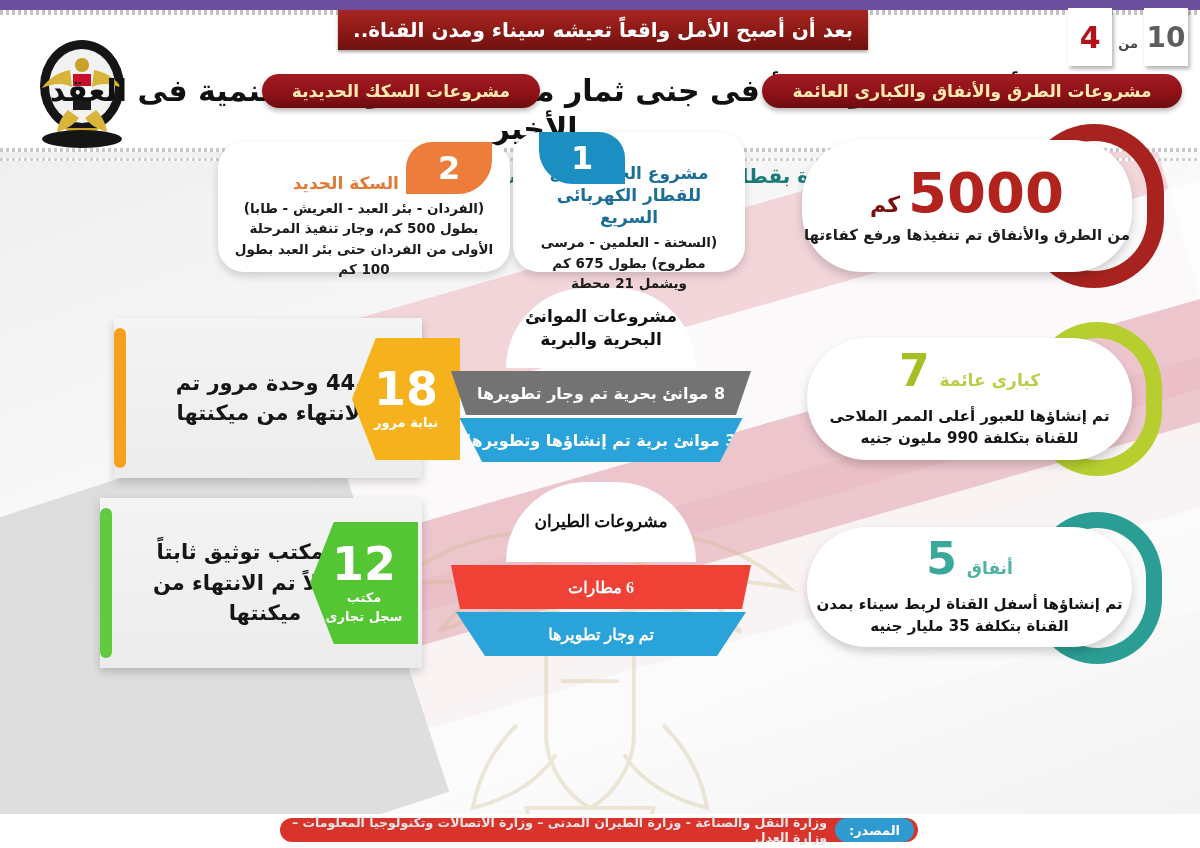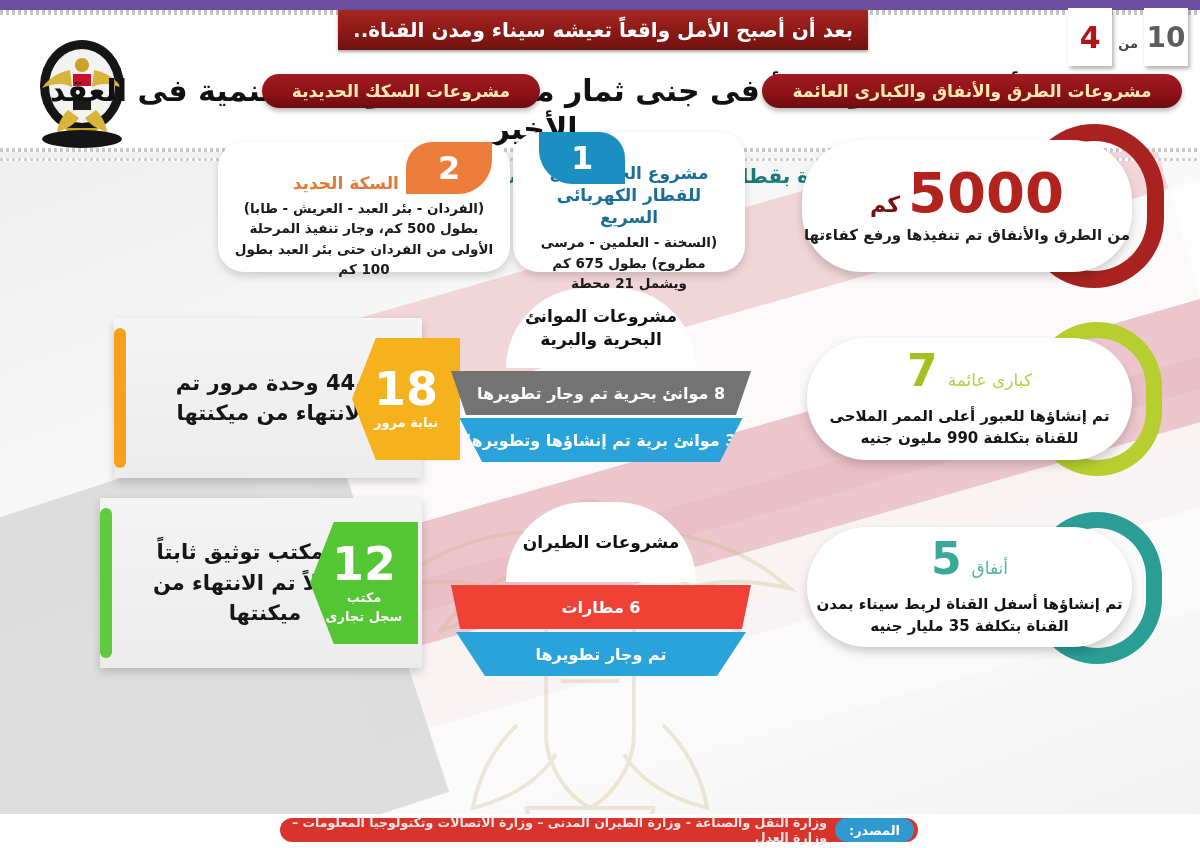--- a/index.html
+++ b/index.html
@@ -82,21 +82,21 @@
   .roads-num{display:flex;align-items:baseline;gap:8px;}
   .roads-num .big{color:#b3231e;font-size:56px;font-weight:bold;line-height:1;}
   .roads-num .unit{color:#7a0f0c;font-size:22px;font-weight:bold;}
   .roads-desc{color:#1c1c1c;font-size:15px;font-weight:bold;line-height:1.45;margin-top:4px;}
 
   #card-bridges{right:68px;top:338px;width:325px;height:122px;}
   #ring-bridges{right:38px;top:322px;width:130px;height:154px;
     border:16px solid #b6cf2f;border-radius:78px;border-left-color:transparent;}
   .unit-row{display:flex;align-items:baseline;justify-content:center;gap:10px;}
   .unit-row .num{font-size:44px;font-weight:bold;line-height:1;}
-  .unit-row .lbl{font-size:17px;font-weight:normal;}
+  .unit-row .lbl{font-size:17px;font-weight:bold;}
   .bridges .num{color:#a8bf23;} .bridges .lbl{color:#b9cf45;}
   .card-desc{color:#141414;font-size:15px;font-weight:bold;line-height:1.45;margin-top:13px;}
 
   #card-tunnels{right:68px;top:527px;width:325px;height:120px;}
   #ring-tunnels{right:38px;top:512px;width:130px;height:152px;
     border:16px solid #2a9d95;border-radius:78px;border-left-color:transparent;}
   .tunnels .num{color:#3aa99b;} .tunnels .lbl{color:#4fb3a4;}
 
   
   .rail-card{position:absolute;background:#ffffff;border-radius:26px;
@@ -135,21 +135,21 @@
   #badge-traffic{right:740px;top:338px;width:108px;height:122px;background:#f6b21c;}
   #badge-traffic-sh{position:absolute;right:738px;top:344px;width:108px;height:122px;
     background:#c98a0c;clip-path:polygon(0% 50%,22% 0%,100% 0%,100% 100%,22% 100%);z-index:-1;}
   #badge-commerce{right:782px;top:522px;width:108px;height:122px;background:#55c633;}
   #badge-commerce-sh{position:absolute;right:738px;top:528px;width:108px;height:122px;
     background:#2f7a1b;clip-path:polygon(0% 50%,22% 0%,100% 0%,100% 100%,22% 100%);z-index:-1;}
 
   
   .center-block{position:absolute;width:330px;}
   #block-ports{right:434px;top:288px;}
-  #block-aviation{right:434px;top:502px;}
+  #block-aviation{right:434px;top:482px;font-family:Liberation Serif, serif;}
 
   .dome{position:relative;margin:0 auto;width:190px;height:80px;
     background:#ffffff;border-radius:95px 95px 0 0;display:flex;align-items:center;
     justify-content:center;text-align:center;}
   .dome span{color:#111;font-size:17px;font-weight:bold;line-height:1.35;}
 
   .trap{position:relative;margin:3px auto 0;height:44px;display:flex;align-items:center;
     justify-content:center;text-align:center;color:#fff;font-size:16px;font-weight:bold;
     box-shadow:0 2px 4px rgba(0,0,0,.2);}
   .trap.red{background:#737373;width:300px;clip-path:polygon(0 0,100% 0,95% 100%,5% 100%);}

